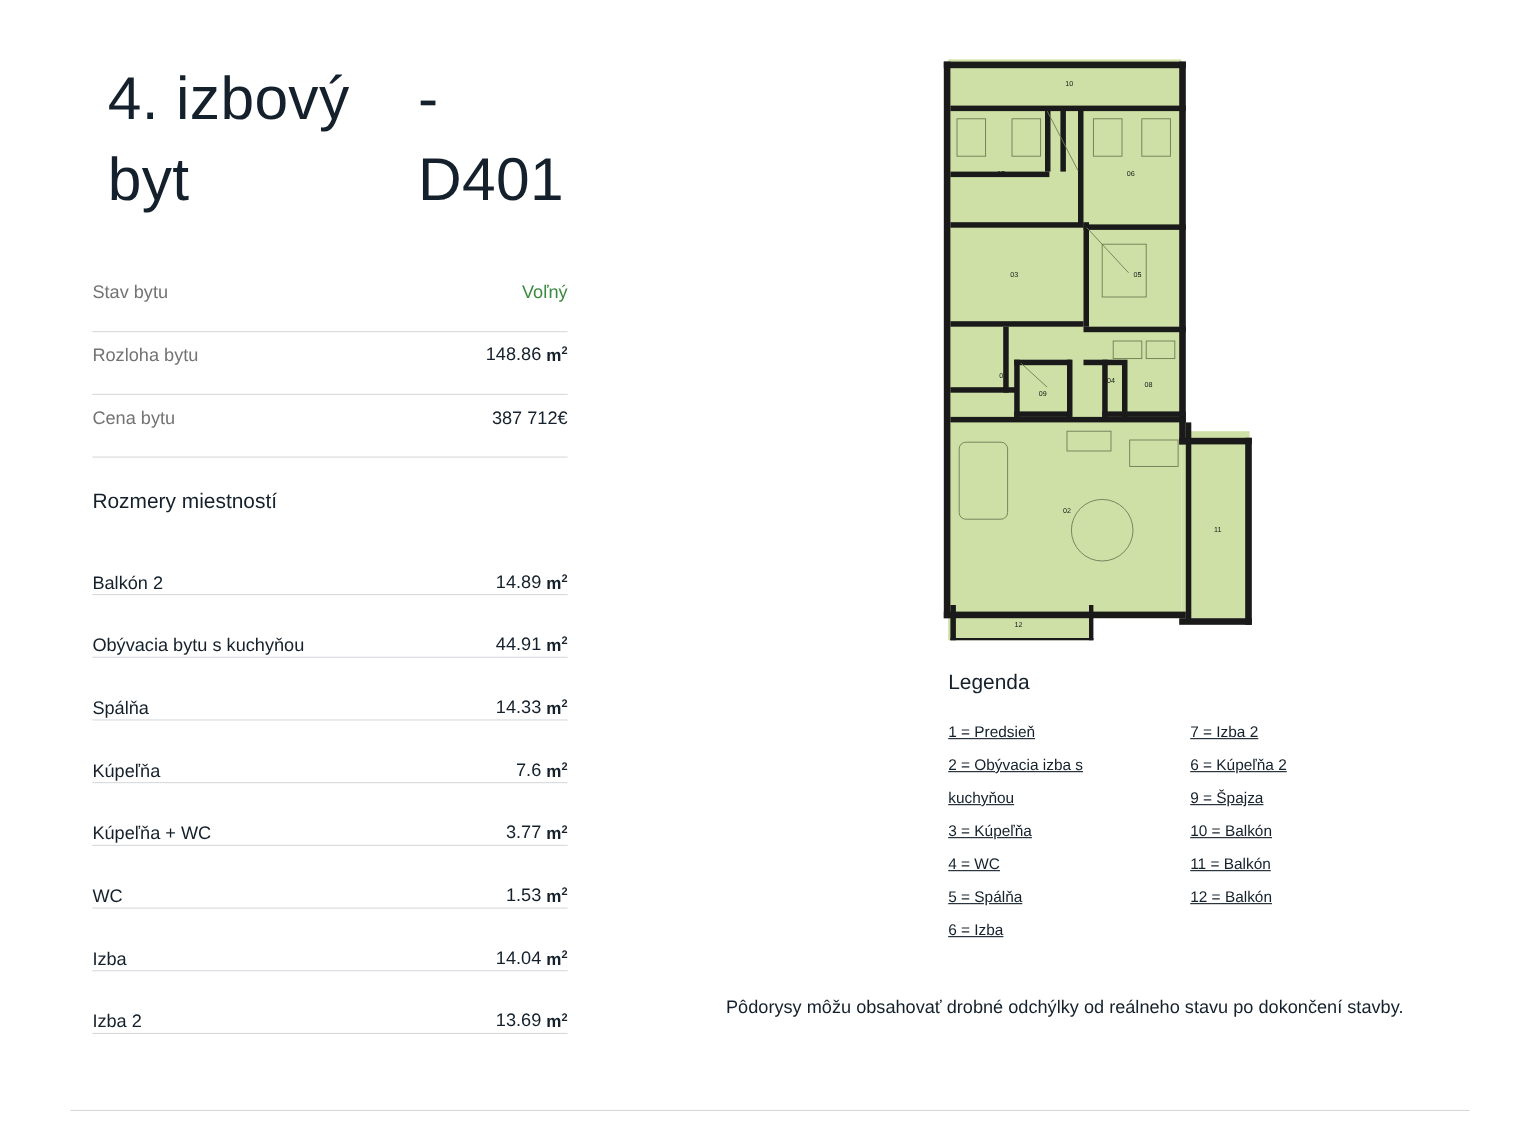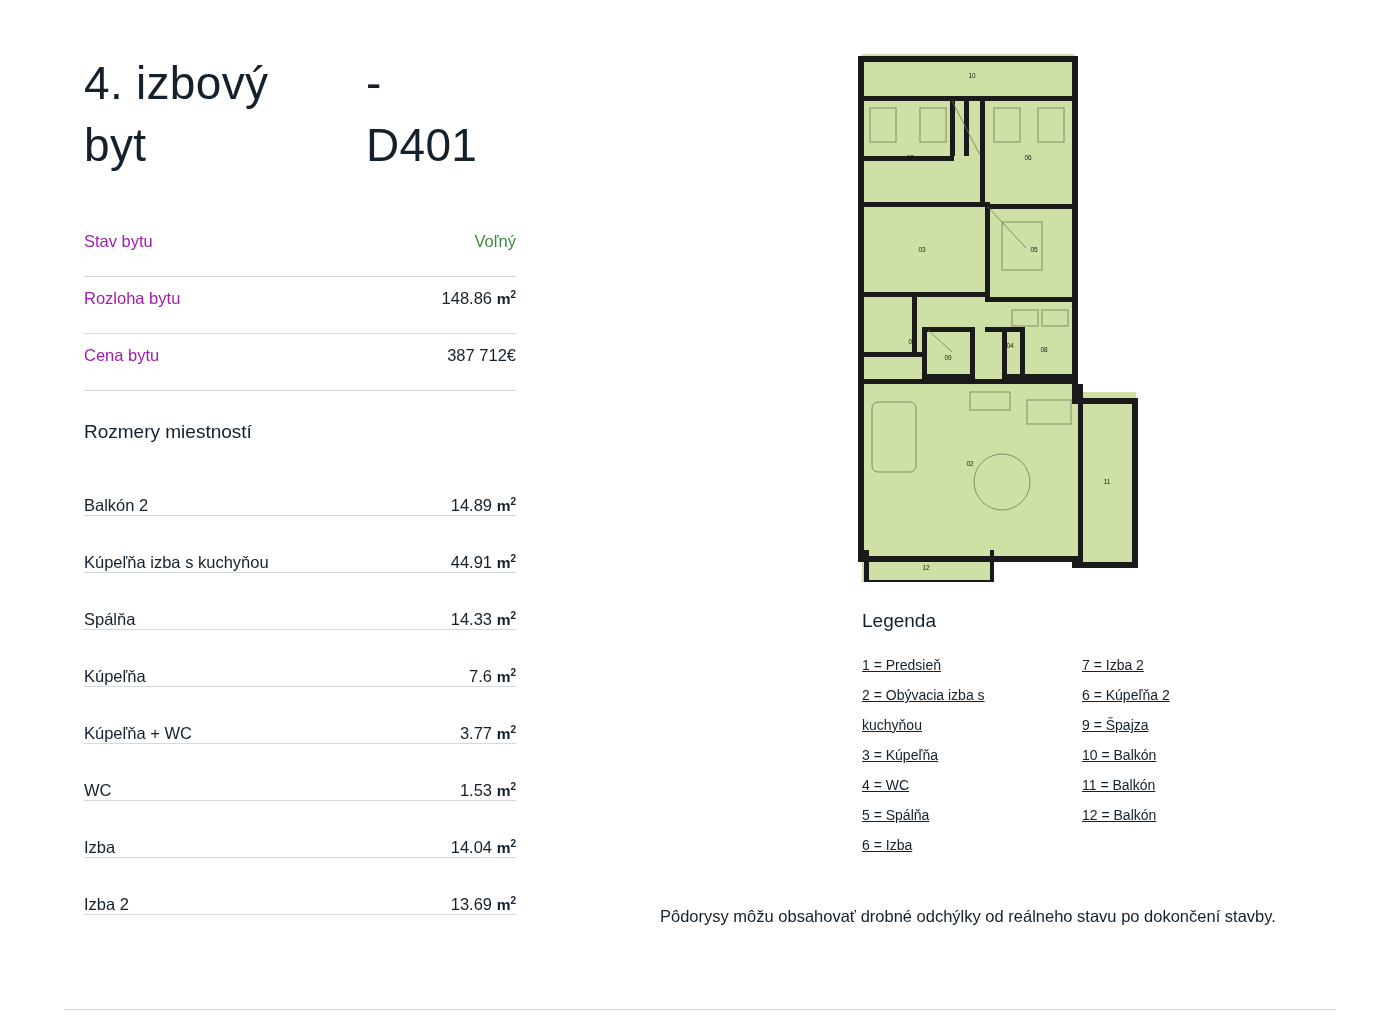--- a/index.html
+++ b/index.html
@@ -18,26 +18,26 @@
   }
 
   
   .left {
     position: absolute;
     left: 84px;
     top: 52px;
     width: 440px;
   }
   .title {
-    font-size: 46px;
+    font-size: 55px;
     font-weight: 400;
     line-height: 1.35;
     letter-spacing: 0.3px;
     color: #14202b;
-    margin: 0 0 44px 0;
+    margin: 0 0 44px 14px;
     width: 440px;
   }
   .title .t-row {
     display: flex;
   }
   .title .t-a { width: 282px; flex: none; }
   .title .t-b { flex: 1; }
 
   .spec-table {
     width: 432px;
@@ -48,21 +48,21 @@
     justify-content: space-between;
     align-items: baseline;
     border-bottom: 1px solid #d6d9dc;
     padding: 0 0 13px 0;
     margin-bottom: 0;
     height: 57px;
     align-items: center;
   }
   .spec-row .k {
     font-size: 16.5px;
-    color: #a21caf;
+    color: #737373;
     font-weight: 400;
   }
   .spec-row .v {
     font-size: 16.5px;
     color: #14202b;
     font-weight: 400;
     white-space: nowrap;
   }
   .spec-row .v.free { color: #3c8a3f; text-align: center; }
   .unit {
@@ -194,21 +194,21 @@
 
       <div class="room-row">
         <span class="k">Balkón 2</span>
         <span class="v">
           <span>14.89</span>
           <span class="unit"><span>m</span><sup>2</sup></span>
         </span>
       </div>
 
       <div class="room-row">
-        <span class="k">Kúpeľňa izba s kuchyňou</span>
+        <span class="k">Obývacia bytu s kuchyňou</span>
         <span class="v">
           <span>44.91</span>
           <span class="unit"><span>m</span><sup>2</sup></span>
         </span>
       </div>
 
       <div class="room-row">
         <span class="k">Spálňa</span>
         <span class="v">
           <span>14.33</span>

